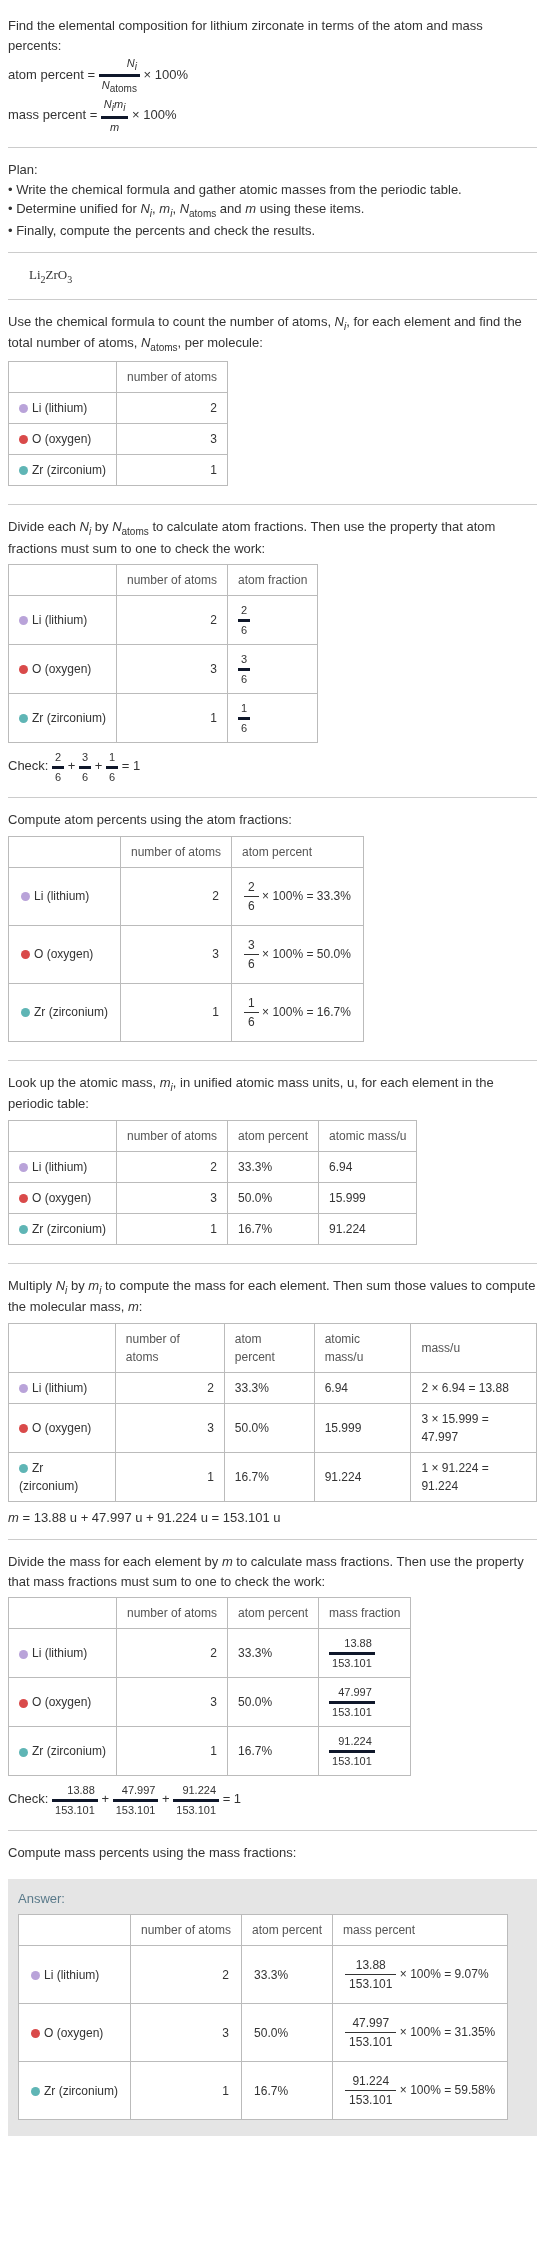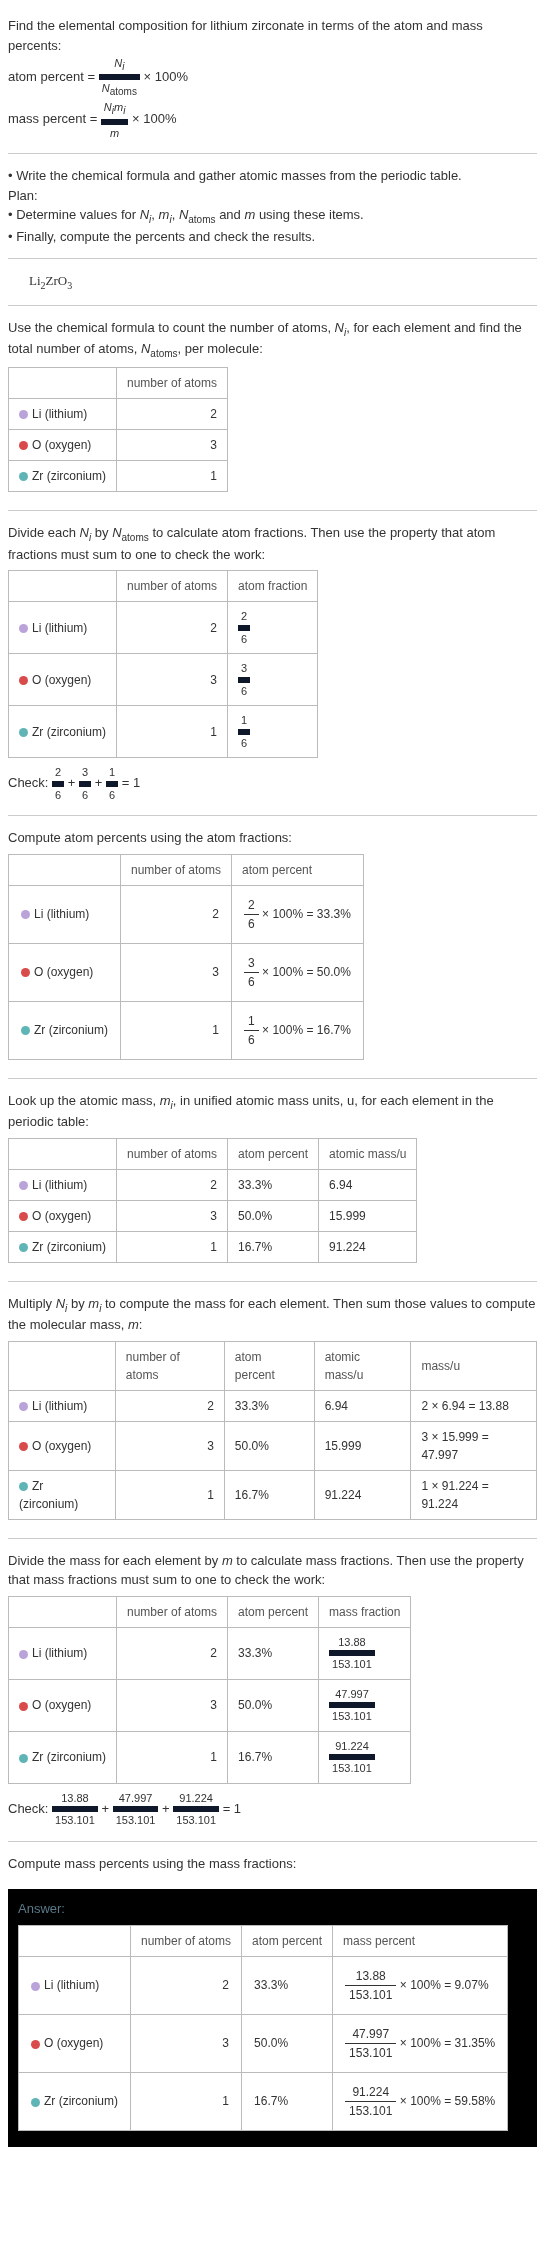--- a/index.html
+++ b/index.html
@@ -1,32 +1,32 @@
 <!DOCTYPE html>
 <html><head>
 <meta charset="utf-8">
 <style>
 * { box-sizing: border-box; margin: 0; padding: 0; }
 body { font-family: -apple-system, BlinkMacSystemFont, "Segoe UI", Arial, sans-serif; font-size: 13px; color: #333; background: #fff; width: 545px; padding: 8px; line-height: 1.5; }
 .section { padding: 8px 0; }
 .hr { border: none; border-top: 1px solid #ccc; margin: 4px 0; }
 .formula { font-family: Georgia, serif; margin-left: 21px; }
 .frac { display: inline-block; vertical-align: middle; text-align: center; font-size: 11px; }
-.frac .num { display: block; border-bottom: 6px solid #0f172a; padding: 0 3px; }
+.frac .num { display: block; border-bottom: 3px solid #0f172a; padding: 0 3px; text-align: right; }
 .frac .den { display: block; padding: 0 3px; }
 sub { font-size: 10px; vertical-align: sub; }
 table { border-collapse: collapse; margin: 6px 0; }
 th, td { border: 1px solid #bbb; padding: 6px 10px; text-align: left; font-size: 12px; }
 th { font-weight: normal; color: #555; }
 td.num { text-align: right; }
 .dot { display: inline-block; width: 9px; height: 9px; border-radius: 50%; margin-right: 4px; vertical-align: middle; }
 .dot-li { background: #b9a3d9; }
 .dot-o { background: #d94a4a; }
 .dot-zr { background: #5fb5b5; }
-.answer { background: #000000; padding: 10px; margin-top: 8px; }
+.answer { background: #e5e5e5; padding: 10px; margin-top: 8px; }
 .answer-label { color: #5a7a8a; margin-bottom: 6px; }
 .answer table { background: #fff; }
 .answer td, .answer th { background: transparent; }
 .wide td { padding: 10px 12px; }
 .fracbig { display: inline-block; vertical-align: middle; text-align: center; }
 .fracbig .num { display:block; border-bottom:1px solid #333; padding:0 4px; }
 .fracbig .den { display:block; padding:0 4px; }
 </style>
 </head>
 <body>
@@ -46,24 +46,24 @@
     <span class="frac">
       <span class="num"><i>N<sub>i</sub>m<sub>i</sub></i></span>
       <span class="den"><i>m</i></span>
     </span>
     <span> × 100%</span>
   </div>
 </div>
 <hr class="hr">
 
 <div class="section">
+  <div>Plan:</div>
   <div>• Write the chemical formula and gather atomic masses from the periodic table.</div>
-  <div>Plan:</div>
-  <div>
-    <span>• Determine values for </span><i>N<sub>i</sub></i>, <i>m<sub>i</sub></i>, <i>N</i><sub>atoms</sub> and <i>m</i><span> using these items.</span>
+  <div>
+    <span>• Determine unified for </span><i>N<sub>i</sub></i>, <i>m<sub>i</sub></i>, <i>N</i><sub>atoms</sub> and <i>m</i><span> using these items.</span>
   </div>
   <div>• Finally, compute the percents and check the results.</div>
 </div>
 <hr class="hr">
 
 <div class="section">
   <div class="formula">Li<sub>2</sub>ZrO<sub>3</sub></div>
 </div>
 <hr class="hr">
 
@@ -213,20 +213,21 @@
         </tr>
     <tr>
           <td><span class="dot dot-zr"></span><span>Zr (zirconium)</span></td>
           <td class="num">1</td>
           <td>16.7%</td>
           <td>91.224</td>
           <td>1 × 91.224 = 91.224</td>
         </tr>
   </tbody>
     </table>
+  <div><i>m</i> = 13.88 u + 47.997 u + 91.224 u = 153.101 u</div>
 </div>
 <hr class="hr">
 
 <div class="section">
   <div>Divide the mass for each element by <i>m</i> to calculate mass fractions. Then use the property that mass fractions must sum to one to check the work:</div>
   <table>
     <tbody>
         <tr>
       <th></th>
       <th>number of atoms</th>

